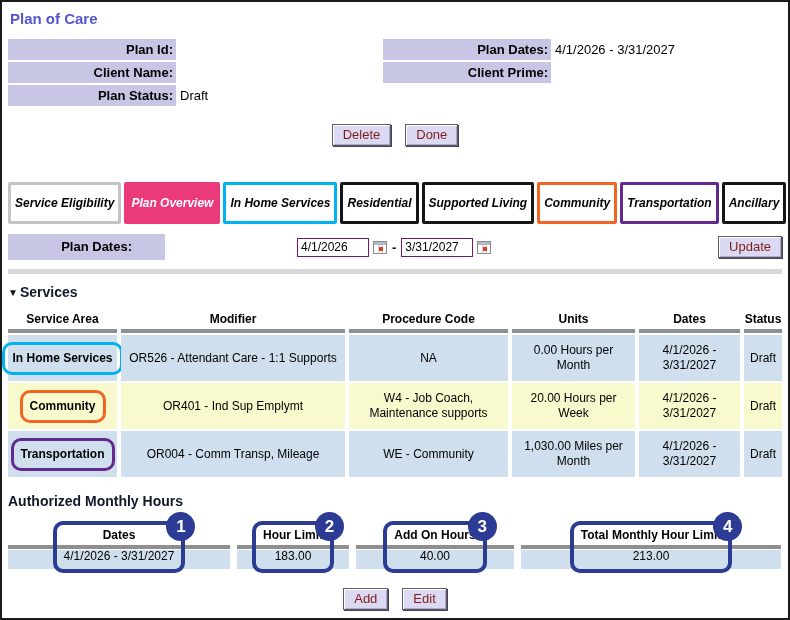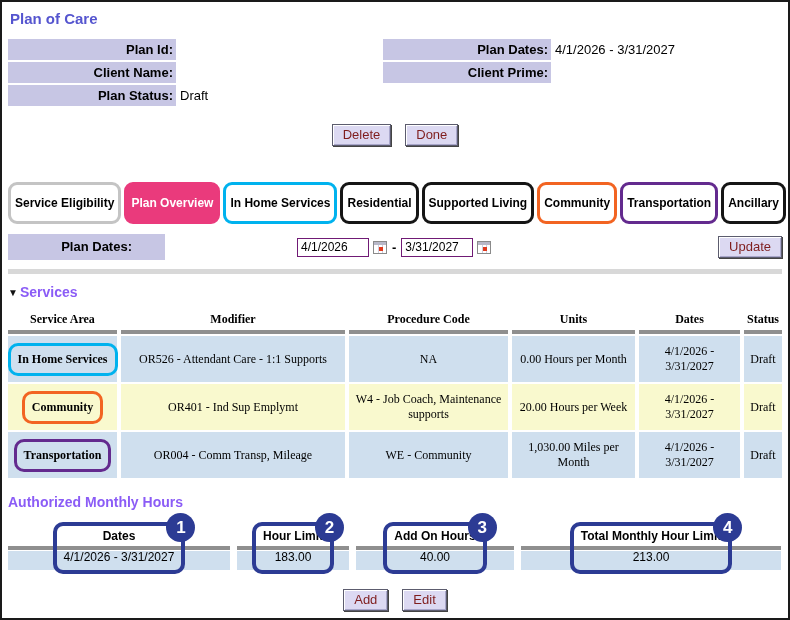--- a/index.html
+++ b/index.html
@@ -29,24 +29,24 @@
     font-family:"Liberation Sans", sans-serif; font-size:13px; color:#7f1d1d;
     background:#dcd9f2; border:1px solid #5c5c6e; padding:2px 10px 3px 10px;
     box-shadow: 1px 1px 0 #444, inset 1px 1px 0 #ffffff, inset -1px -1px 0 #a9a7cb;
     cursor:pointer;
   }
   .btn-row { display:flex; justify-content:center; gap:14px; margin-top:16px; }
 
   
   .tabs { display:flex; gap:3px; margin-top:36px; }
   .tab {
-    flex:1 1 auto; height:42px; border:3px solid #111; border-radius:9px;
+    flex:1 1 auto; height:42px; border:3px solid #111; border-radius:2px;
     background:#fff; color:#000; font-weight:bold; font-size:12px;
     display:flex; align-items:center; justify-content:center;
-    white-space:nowrap; padding:8px 4px; cursor:pointer;
+    white-space:nowrap; padding:8px 4px; cursor:pointer;font-style:italic;
   }
   .t-gray   { border-color:#c4c4c4; }
   .t-pink   { border-color:#ea3a7c; background:#ea3a7c; color:#ffffff; }
   .t-cyan   { border-color:#00b2ee; }
   .t-black  { border-color:#151515; }
   .t-orange { border-color:#f26422; }
   .t-purple { border-color:#632a8e; }
 
   
   .pd-row { display:flex; align-items:center; margin-top:10px; height:26px; }
@@ -67,28 +67,28 @@
       linear-gradient(90deg, transparent 0 4px, #cfcfe0 4px 5px, transparent 5px 8px, #cfcfe0 8px 9px, transparent 9px);
   }
   .cal-icon::after {
     content:""; position:absolute; left:5px; top:5px; width:4px; height:4px; background:#e03a1e;
   }
   .pd-dash { font-size:13px; font-weight:bold; margin:0 1px; }
   .pd-spacer { flex:1; }
 
   .divider { height:5px; background:#d8d8d8; margin-top:9px; }
 
-  .sec-heading { color:#8b5cf6; font-weight:bold; font-size:14px; }
+  .sec-heading { color:#0f172a; font-weight:bold; font-size:14px; }
   .svc-heading-row { margin-top:10px; display:flex; align-items:center; }
   .tri { color:#111; font-size:10px; margin-right:2px; cursor:pointer; }
 
   
   .svc-grid {
     display:grid; grid-template-columns:109px 224px 159px 123px 101px 38px;
-    column-gap:4px; row-gap:2px; margin-top:12px;font-family:Liberation Serif, serif;
+    column-gap:4px; row-gap:2px; margin-top:12px;
   }
   .svc-th {
     font-weight:bold; font-size:12px; text-align:center;
     padding-bottom:3px; border-bottom:4px solid #8f8f8f; align-self:end;
   }
   .svc-td {
     min-height:46px; display:flex; align-items:center; justify-content:center;
     text-align:center; font-size:12px; line-height:1.25; padding:2px 4px;
   }
   .bg-blue { background:#cfdfee; }

